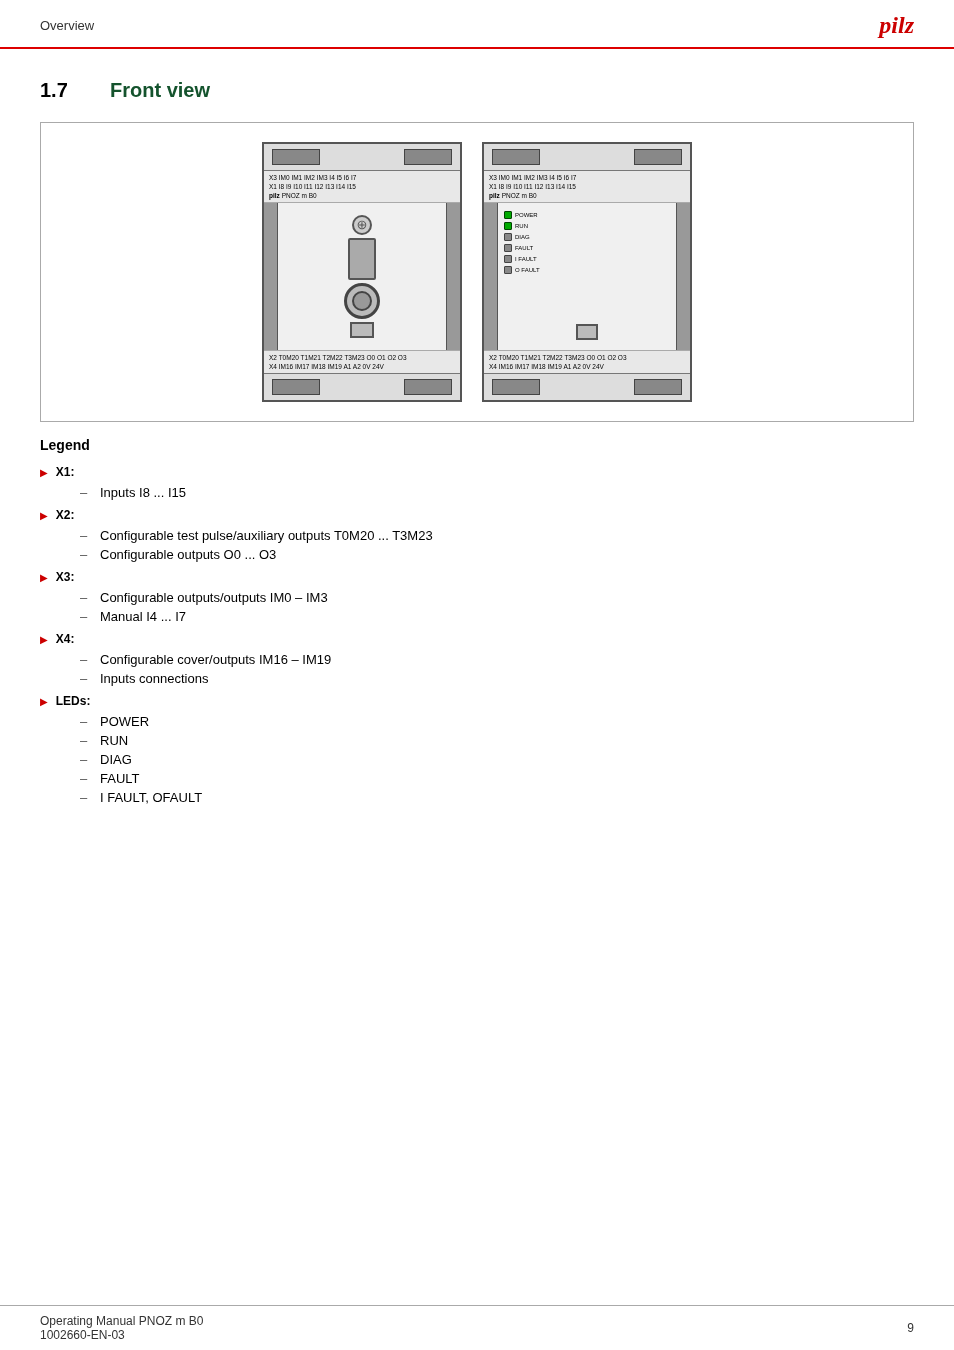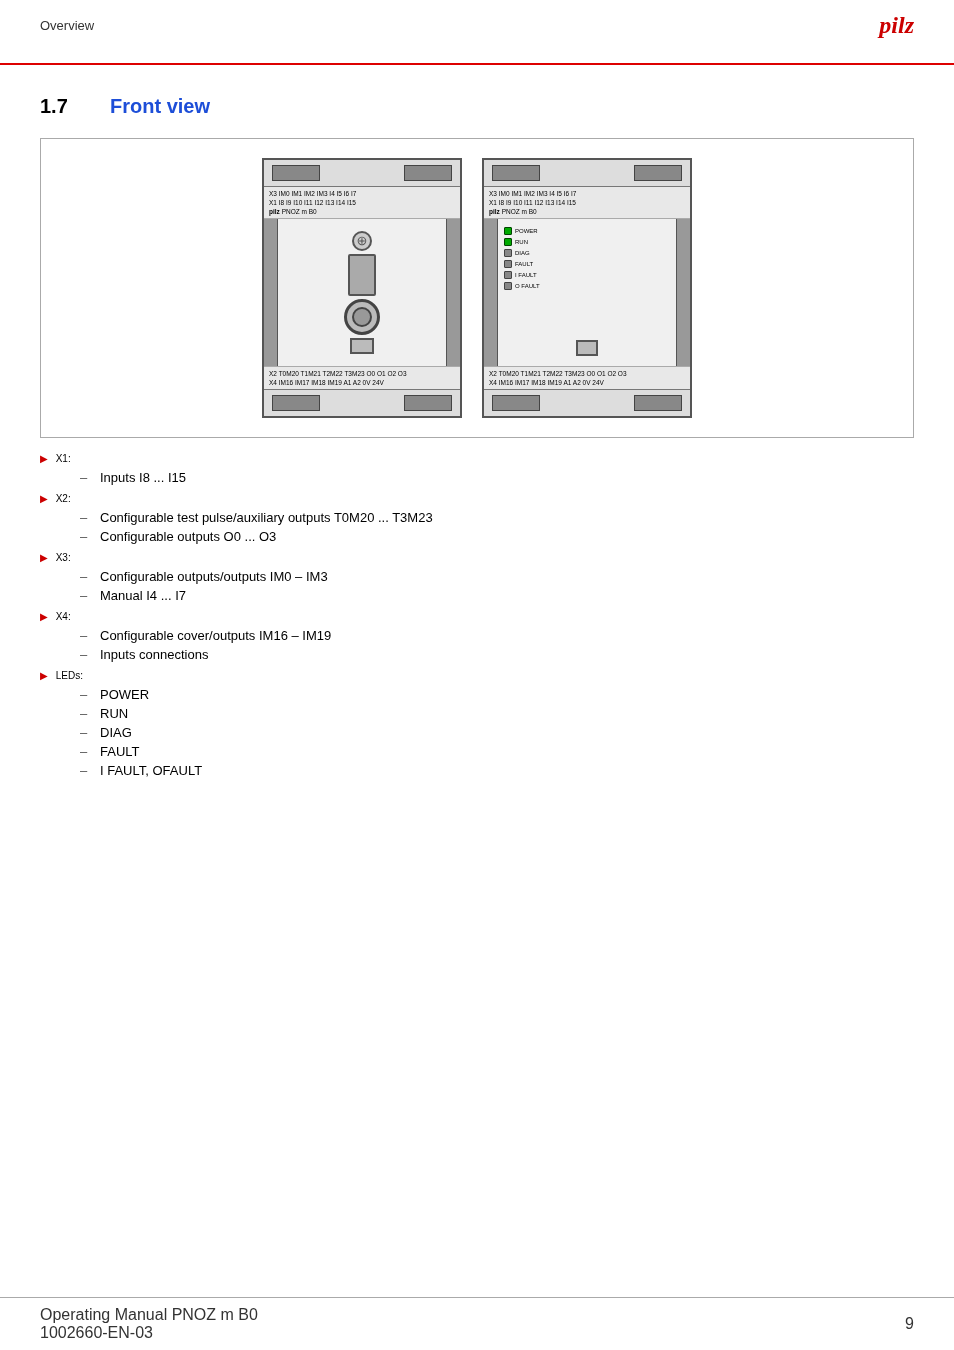--- a/index.html
+++ b/index.html
@@ -11,21 +11,21 @@
       width: 954px;
       min-height: 1350px;
       position: relative;
     }
 
     
     .header {
       display: flex;
       justify-content: space-between;
       align-items: center;
-      padding: 12px 40px 24px 40px;
+      padding: 12px 40px 8px 40px;
       border-bottom: 2px solid #d00;
     }
     .header-overview {
       font-size: 13px;
       color: #333;
     }
 
     
     .main-content {
       padding: 30px 40px 40px 40px;
@@ -40,21 +40,21 @@
     }
     .section-number {
       font-size: 20px;
       font-weight: bold;
       color: #000;
       min-width: 40px;
     }
     .section-title {
       font-size: 20px;
       font-weight: bold;
-      color: #1d4ed8;
+      color: #14532d;
     }
 
     
     .figure-box {
       border: 1px solid #aaa;
       padding: 15px;
       margin-bottom: 10px;
       display: flex;
       gap: 20px;
       justify-content: center;
@@ -89,22 +89,22 @@
       margin-bottom: 6px;
     }
 
     .arrow-icon {
       color: #c00;
       font-size: 10px;
       margin-right: 2px;
     }
 
     .legend-label-bold {
-      font-weight: normal;
-      font-size: 10px;
+      font-weight: bold;
+      font-size: 12px;
     }
 
     .legend-sub-list {
       list-style: none;
       padding-left: 40px;
       margin-bottom: 8px;
     }
 
     .legend-sub-item {
       display: flex;
@@ -123,21 +123,21 @@
     .footer {
       position: absolute;
       bottom: 0;
       left: 0;
       right: 0;
       border-top: 1px solid #aaa;
       padding: 8px 40px;
       display: flex;
       justify-content: space-between;
       align-items: center;
-      font-size: 16px;
+      font-size: 12px;
       color: #333;
     }
 
     
     .pilz-text {
       font-weight: bold;
       font-style: italic;
       font-size: 24px;
       color: #c00;
       font-family: serif;
@@ -260,20 +260,21 @@
       <div style="display:flex;justify-content:space-between;padding:5px 8px;border-top:1px solid #777;background:#ddd;">
         <div style="width:48px;height:16px;background:#888;border:1px solid #444;"></div>
         <div style="width:48px;height:16px;background:#888;border:1px solid #444;"></div>
       </div>
     </div>
 
   </div>
 
 
   <div style="margin-top:15px;">
+    <div class="legend-title">Legend</div>
 
     <ul class="legend-list">
 
       <li>
         <div class="legend-item-main">
           <span class="arrow-icon">▶</span>
           <span class="legend-label-bold">X1:</span>
         </div>
         <ul class="legend-sub-list">
           <li class="legend-sub-item">

